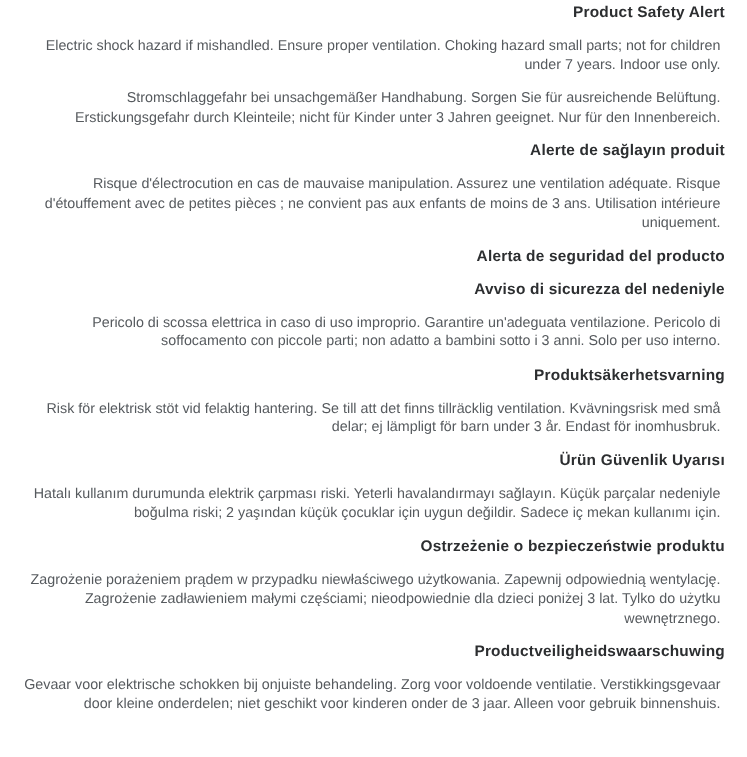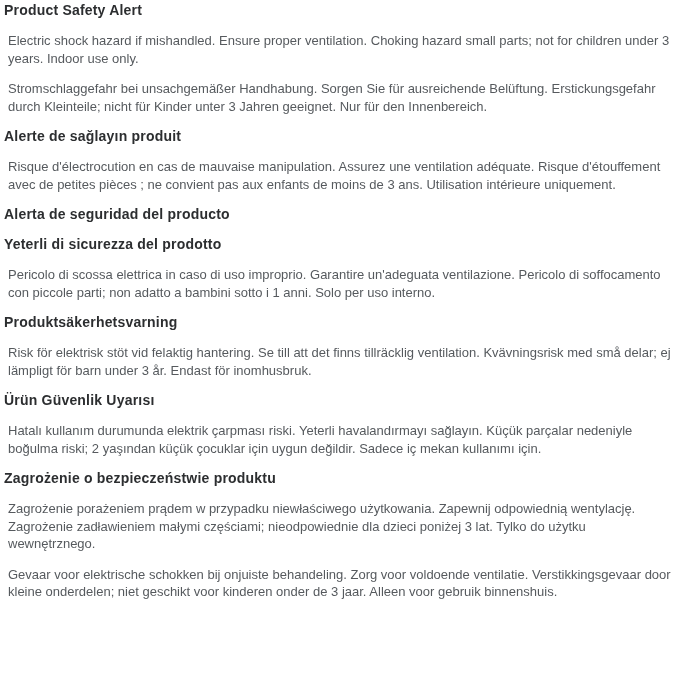--- a/index.html
+++ b/index.html
@@ -10,22 +10,22 @@
   body {
     width: 679px;
     height: 688px;
     overflow: hidden;
     font-family: "Liberation Sans", sans-serif;
   }
   .page {
     box-sizing: border-box;
     width: 679px;
     height: 688px;
-    padding: 2px 4px 0 4px;
-    text-align: left;
+    padding: 2px 20px 0 4px;
+    text-align: right;
   }
   .safety-section {
     margin: 0;
   }
   .section-title {
     margin: 0 0 13px 0;
     font-size: 14px;
     font-weight: bold;
     line-height: 17px;
     color: #2c2e30;
@@ -40,53 +40,54 @@
     color: #565a5e;
   }
 </style>
 </head>
 <body>
 
 <div class="page">
 
   <section class="safety-section">
     <h2 class="section-title">Product Safety Alert</h2>
-    <p class="section-body">Electric shock hazard if mishandled. Ensure proper ventilation. Choking hazard small parts; not for children under 3 years. Indoor use only.</p>
+    <p class="section-body">Electric shock hazard if mishandled. Ensure proper ventilation. Choking hazard small parts; not for children under 7 years. Indoor use only.</p>
   </section>
 
   <section class="safety-section">
     <p class="section-body">Stromschlaggefahr bei unsachgemäßer Handhabung. Sorgen Sie für ausreichende Belüftung. Erstickungsgefahr durch Kleinteile; nicht für Kinder unter 3 Jahren geeignet. Nur für den Innenbereich.</p>
   </section>
 
   <section class="safety-section">
     <h2 class="section-title">Alerte de sağlayın produit</h2>
     <p class="section-body">Risque d'électrocution en cas de mauvaise manipulation. Assurez une ventilation adéquate. Risque d'étouffement avec de petites pièces ; ne convient pas aux enfants de moins de 3 ans. Utilisation intérieure uniquement.</p>
   </section>
 
   <section class="safety-section">
     <h2 class="section-title">Alerta de seguridad del producto</h2>
   </section>
 
   <section class="safety-section">
-    <h2 class="section-title">Yeterli di sicurezza del prodotto</h2>
-    <p class="section-body">Pericolo di scossa elettrica in caso di uso improprio. Garantire un'adeguata ventilazione. Pericolo di soffocamento con piccole parti; non adatto a bambini sotto i 1 anni. Solo per uso interno.</p>
+    <h2 class="section-title">Avviso di sicurezza del nedeniyle</h2>
+    <p class="section-body">Pericolo di scossa elettrica in caso di uso improprio. Garantire un'adeguata ventilazione. Pericolo di soffocamento con piccole parti; non adatto a bambini sotto i 3 anni. Solo per uso interno.</p>
   </section>
 
   <section class="safety-section">
     <h2 class="section-title">Produktsäkerhetsvarning</h2>
     <p class="section-body">Risk för elektrisk stöt vid felaktig hantering. Se till att det finns tillräcklig ventilation. Kvävningsrisk med små delar; ej lämpligt för barn under 3 år. Endast för inomhusbruk.</p>
   </section>
 
   <section class="safety-section">
     <h2 class="section-title">Ürün Güvenlik Uyarısı</h2>
     <p class="section-body">Hatalı kullanım durumunda elektrik çarpması riski. Yeterli havalandırmayı sağlayın. Küçük parçalar nedeniyle boğulma riski; 2 yaşından küçük çocuklar için uygun değildir. Sadece iç mekan kullanımı için.</p>
   </section>
 
   <section class="safety-section">
-    <h2 class="section-title">Zagrożenie o bezpieczeństwie produktu</h2>
+    <h2 class="section-title">Ostrzeżenie o bezpieczeństwie produktu</h2>
     <p class="section-body">Zagrożenie porażeniem prądem w przypadku niewłaściwego użytkowania. Zapewnij odpowiednią wentylację. Zagrożenie zadławieniem małymi częściami; nieodpowiednie dla dzieci poniżej 3 lat. Tylko do użytku wewnętrznego.</p>
   </section>
 
   <section class="safety-section">
+    <h2 class="section-title">Productveiligheidswaarschuwing</h2>
     <p class="section-body">Gevaar voor elektrische schokken bij onjuiste behandeling. Zorg voor voldoende ventilatie. Verstikkingsgevaar door kleine onderdelen; niet geschikt voor kinderen onder de 3 jaar. Alleen voor gebruik binnenshuis.</p>
   </section>
 
 </div>
 
 </body></html>

